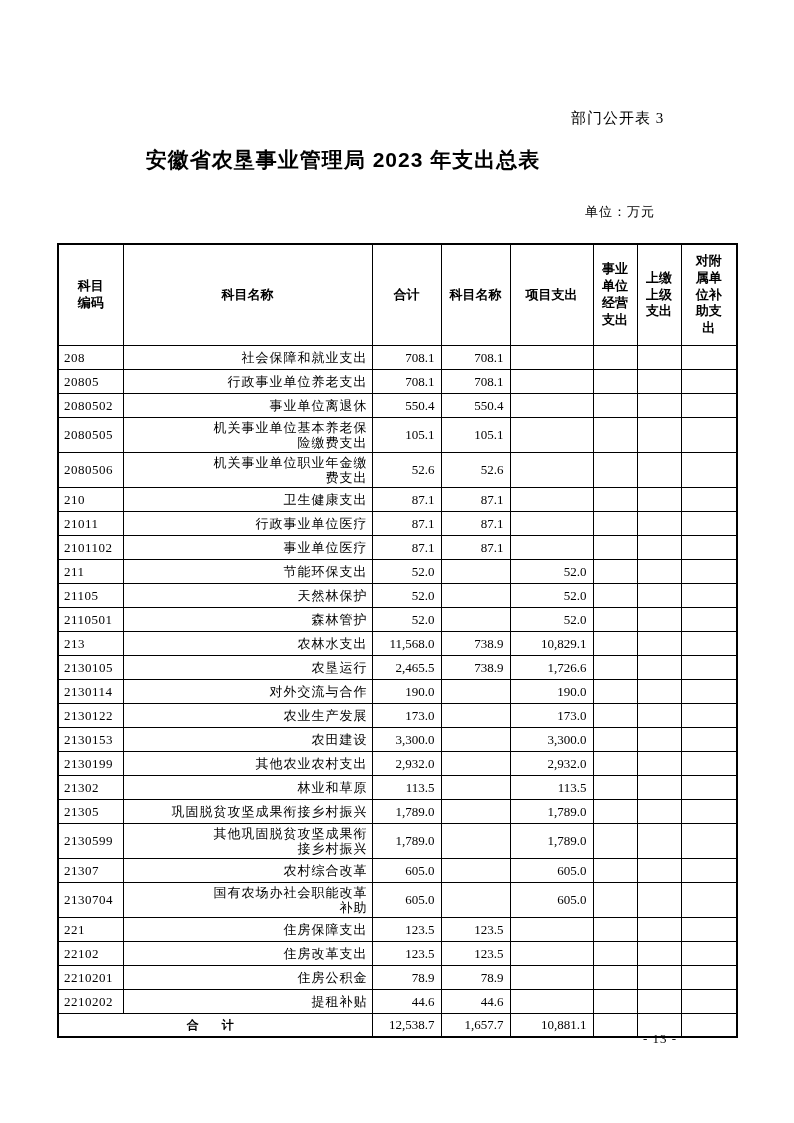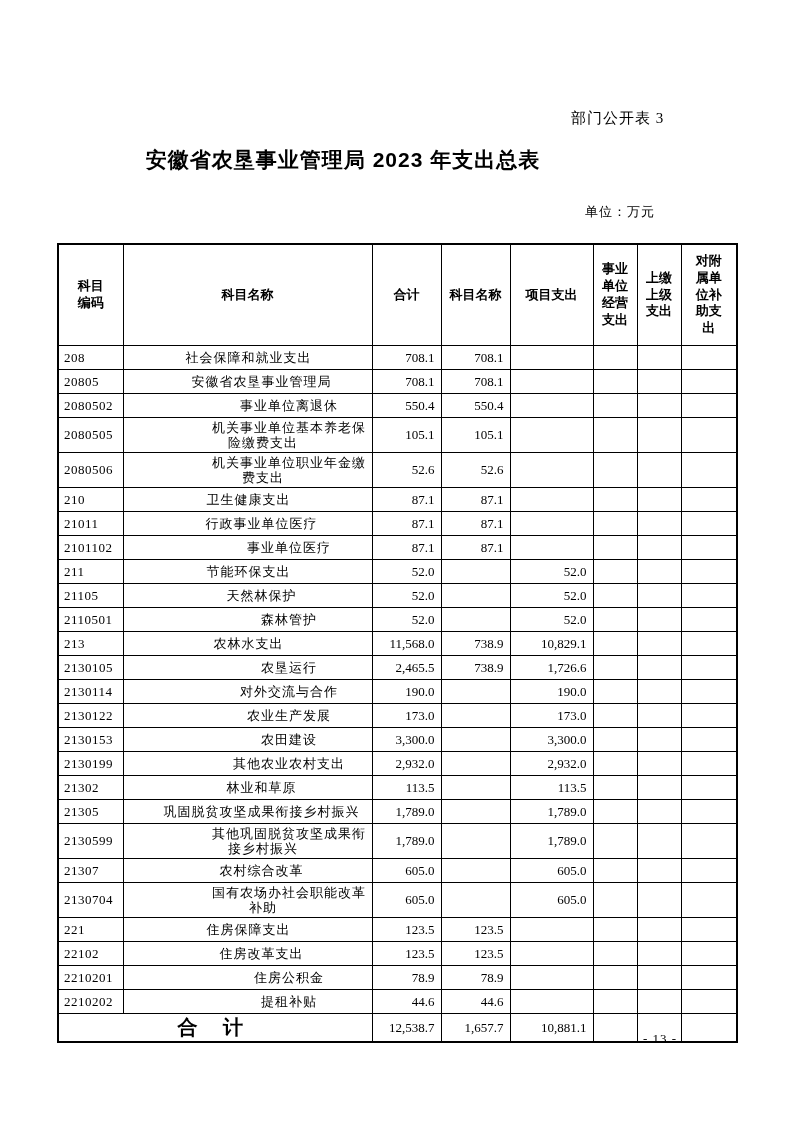--- a/index.html
+++ b/index.html
@@ -51,38 +51,38 @@
   td.code {
     padding-left: 5px;
     font-size: 13px;
     letter-spacing: 0.5px;
     margin-top: 34px;
   }
   td.name {
     padding: 2px 4px;
     line-height: 15px;
     letter-spacing: 1px;
-    text-align: center;
+    text-align: right;
     margin-top: 43px;
   }
   td.name.lvl-1 { text-indent: 2px; }
   td.name.lvl-2 { text-indent: 28px; }
   td.name.lvl-3 { text-indent: 52px; padding-left: 35px; }
   td.num {
     text-align: right;
     padding-right: 6px;
     font-size: 13px;
   }
   tfoot td { height: 22px; }
   tfoot td.total-label {
     text-align: center;
     font-weight: bold;
-    font-size: 20px;
+    font-size: 12px;
     letter-spacing: 10px;
-    font-family: Liberation Sans, sans-serif;
+    font-family: Liberation Serif, serif;
   }
   tfoot td.num { font-size: 13px; }
   .page-number {
     position: absolute; top: 1031px; left: 643px;
     font-size: 13px; letter-spacing: 1px;
   }
 </style>
 </head>
 <body>
 
@@ -129,21 +129,21 @@
     <td class="name lvl-1">社会保障和就业支出</td>
     <td class="num">708.1</td>
     <td class="num">708.1</td>
     <td class="num"></td>
     <td class="num"></td>
     <td class="num"></td>
     <td class="num"></td>
   </tr>
       <tr>
     <td class="code">20805</td>
-    <td class="name lvl-2">安徽省农垦事业管理局</td>
+    <td class="name lvl-2">行政事业单位养老支出</td>
     <td class="num">708.1</td>
     <td class="num">708.1</td>
     <td class="num"></td>
     <td class="num"></td>
     <td class="num"></td>
     <td class="num"></td>
   </tr>
       <tr>
     <td class="code">2080502</td>
     <td class="name lvl-3">事业单位离退休</td>

